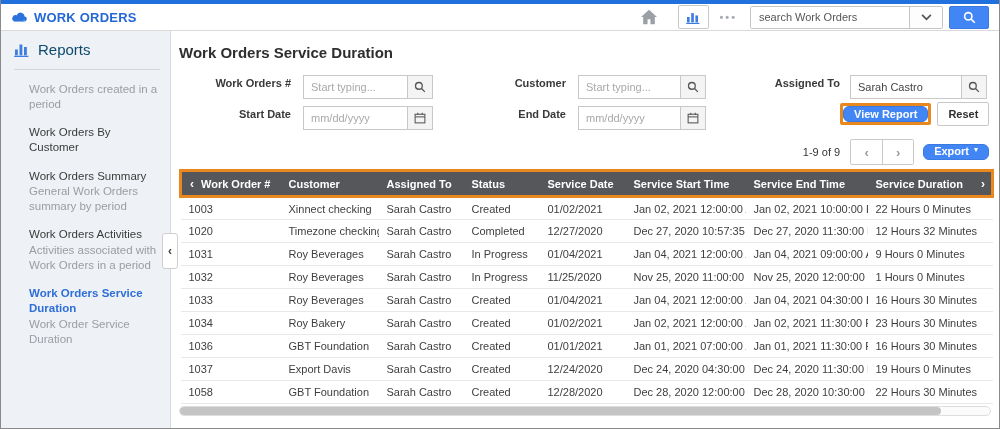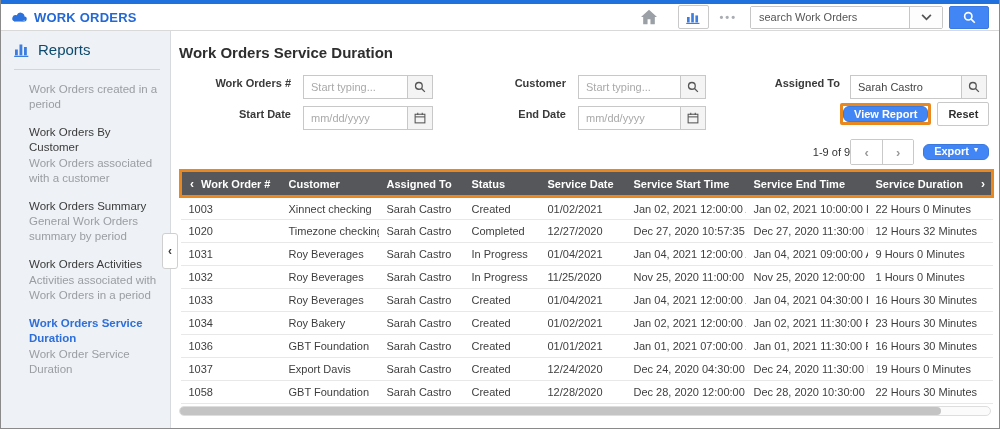--- a/index.html
+++ b/index.html
@@ -50,21 +50,21 @@
   .fin { height:24px; border:1px solid #c8c8c8; border-right:none; padding:0 7px; font-size:11px; font-family:inherit; color:#444; outline:none; }
   .fin::placeholder { color:#a9a9a9; }
   .w1 { width:104px; } .w2 { width:102px; } .w3 { width:111px; }
   .ibtn { width:26px; height:24px; border:1px solid #c8c8c8; background:#f4f4f4; display:flex; align-items:center; justify-content:center; cursor:pointer; }
   .actions { display:flex; align-items:center; margin-left:134px; }
   .vr-ring { border:3px solid #e8881f; border-radius:2px; }
   .btn-blue { background:#4286f5; color:#fff; border:1px solid #3a79e0; font-weight:bold; font-size:11px; height:16px; padding:0 10px; cursor:pointer; font-family:inherit; border-radius:6px; }
   .btn-reset { background:#fff; color:#2e2e2e; border:1px solid #c8c8c8; font-weight:bold; font-size:11px; height:24px; padding:0 10px; margin-left:6px; cursor:pointer; font-family:inherit; border-radius:2px; }
   
   .pagrow { display:flex; align-items:center; justify-content:flex-end; margin-top:14px; margin-right:10px; height:24px; }
-  .pag-range { font-size:11px; color:#333; }
+  .pag-range { font-size:11px; color:#333; margin-right:10px; }
   .pag-btns { display:flex; border:1px solid #c9c9c9; border-radius:2px; overflow:hidden; margin-right:9px; }
   .pag-btn { width:31px; height:24px; background:#fff; display:flex; align-items:center; justify-content:center; color:#999; font-size:13px; font-weight:bold; cursor:pointer; }
   .pag-btn + .pag-btn { border-left:1px solid #c9c9c9; }
   .export-btn { display:flex; align-items:flex-start; gap:5px; }
   .caret { font-size:8px; }
   
   .report-table { border-collapse:collapse; width:812px; margin-top:5px; table-layout:fixed; }
   .report-table th {
     background:#55575a; color:#fff; font-size:11px; font-weight:bold; text-align:left;
     height:26px; padding:0 8px; white-space:nowrap; overflow:hidden; cursor:pointer;
@@ -141,21 +141,20 @@
         </svg>
     </span>
     <span>Reports</span>
   </div>
   <div class="sb-items" id="sidebar-list">
       <div class="sb-item">
         <div class="sb-desc">Work Orders created in a period</div>
       </div>
       <div class="sb-item">
         <div class="sb-title">Work Orders By Customer</div>
-        <div class="sb-desc">Work Orders associated with a customer</div>
       </div>
       <div class="sb-item">
         <div class="sb-title">Work Orders Summary</div>
         <div class="sb-desc">General Work Orders summary by period</div>
       </div>
       <div class="sb-item">
         <div class="sb-title">Work Orders Activities</div>
         <div class="sb-desc">Activities associated with Work Orders in a period</div>
       </div>
       <div class="sb-item active">

